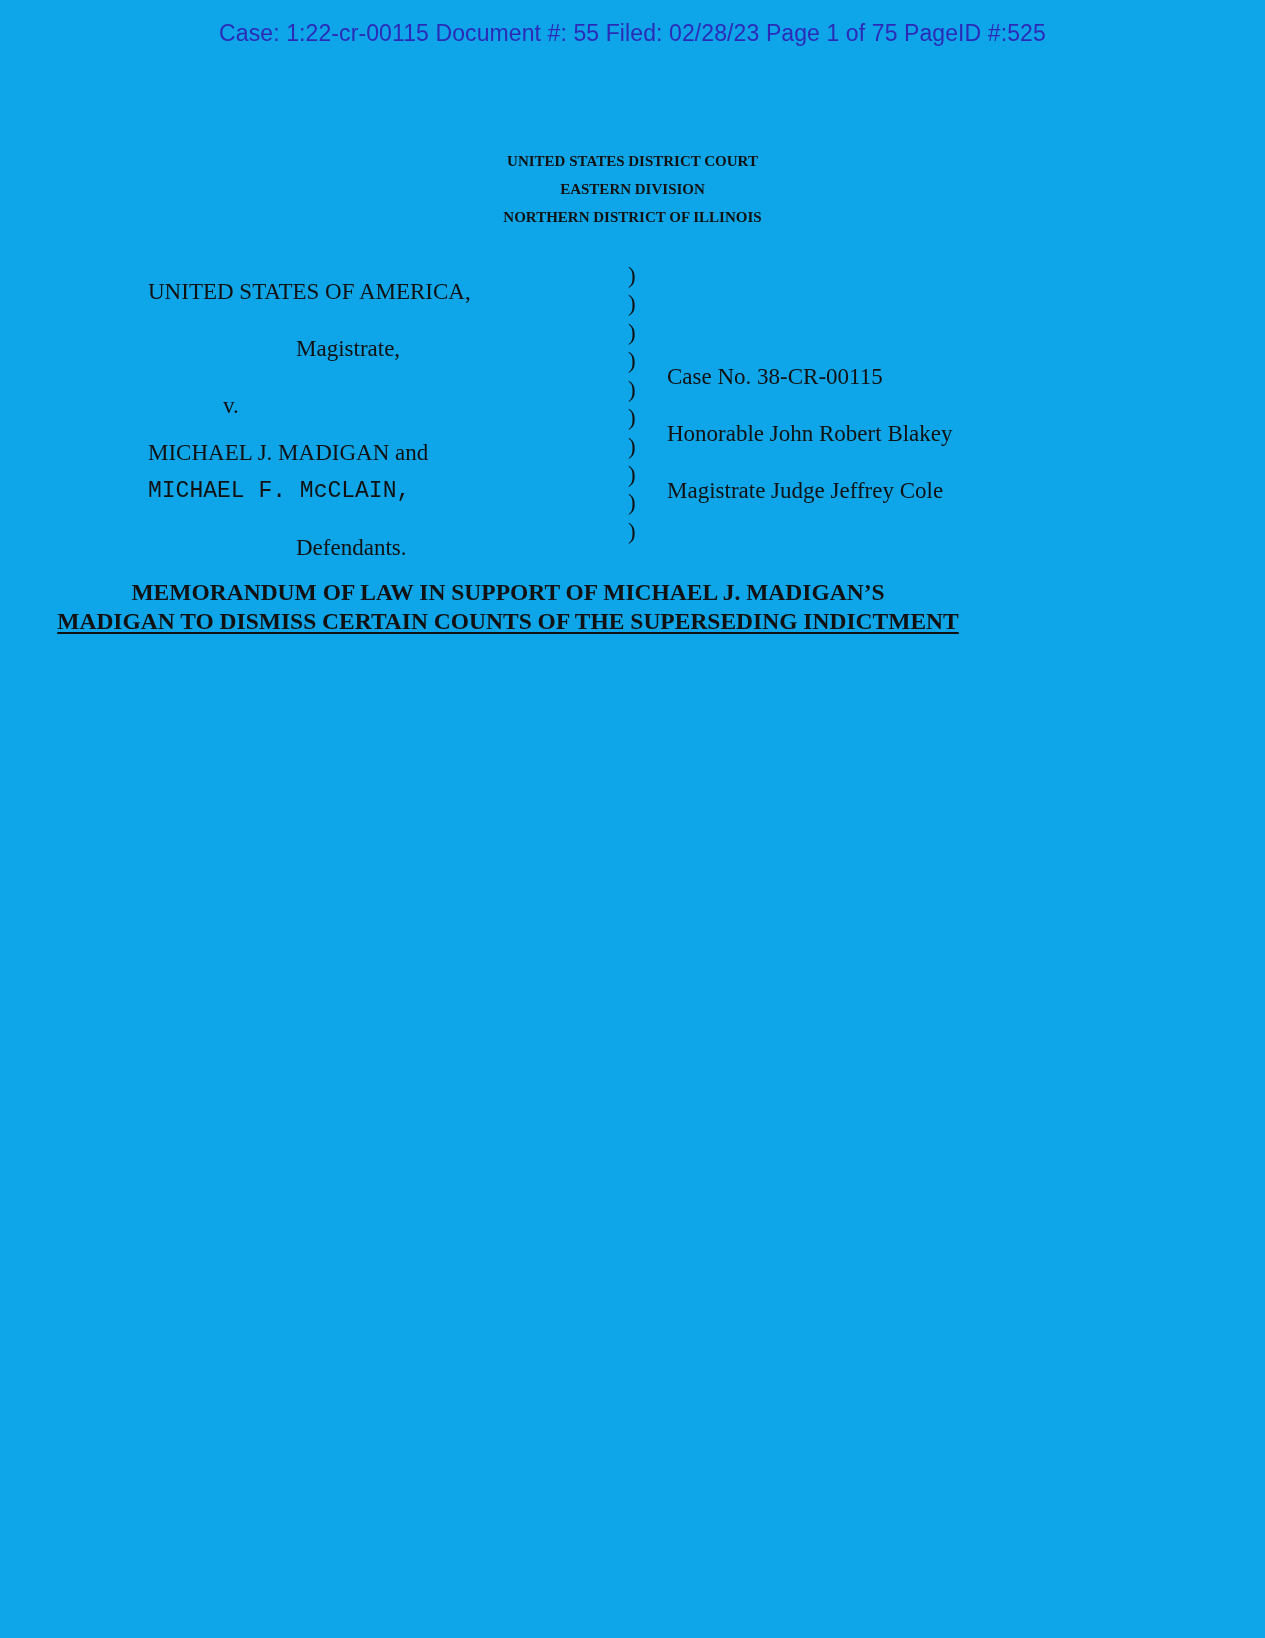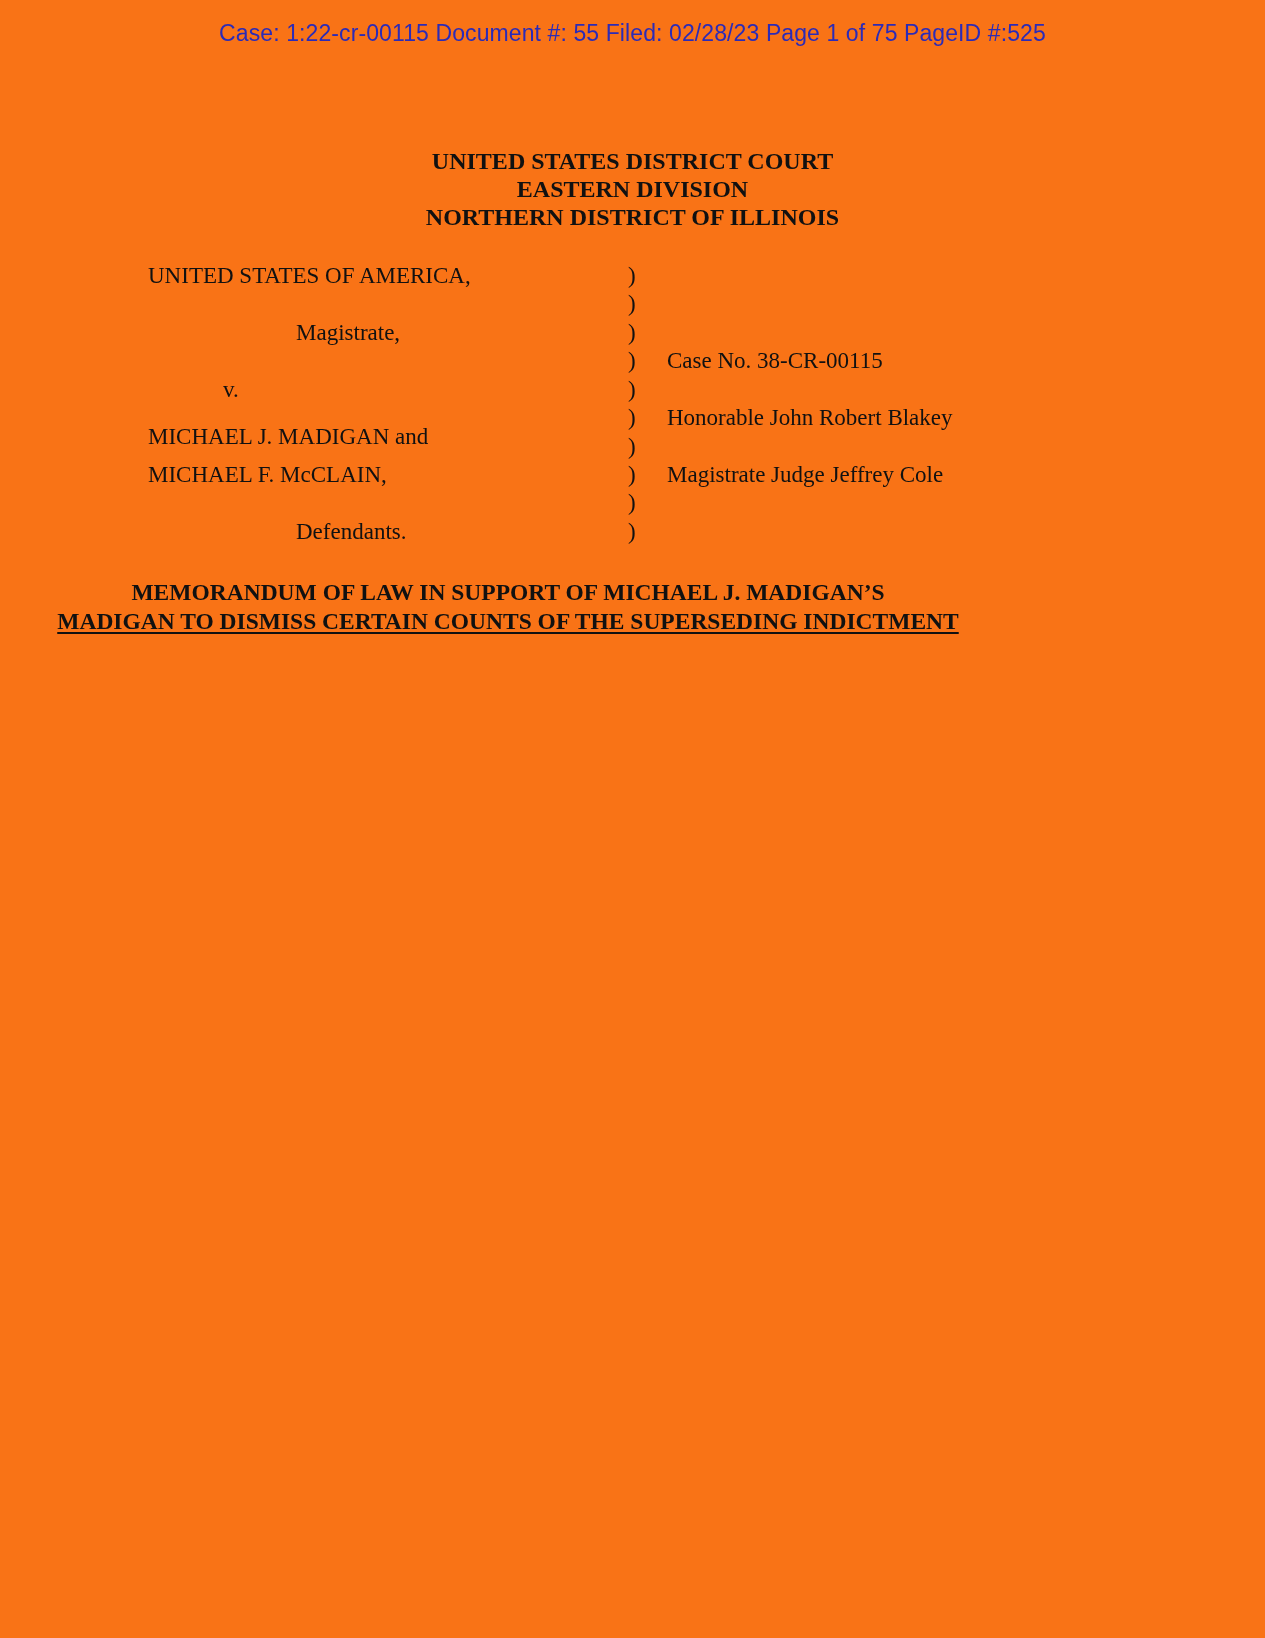--- a/index.html
+++ b/index.html
@@ -1,32 +1,32 @@
 <!DOCTYPE html>
 <html><head>
   <meta charset="utf-8">
   <style>
     html, body { margin: 0; padding: 0; background: #ffffff; }
     body { width: 1265px; height: 1638px; position: relative; overflow: hidden; }
-    .page { position: absolute; left: 0; top: 0; width: 1265px; height: 1638px; background: #f97316; }
+    .page { position: absolute; left: 0; top: 0; width: 1265px; height: 1638px; background: #0ea5e9; }
     .header-stamp {
       position: absolute; top: 20px; left: 0; width: 1265px; text-align: center;
       font-family: "Liberation Sans", sans-serif; font-size: 23px; color: #2b2bb8;
       letter-spacing: 0.1px;
     }
     .court-block {
       position: absolute; top: 147px; left: 0; width: 1265px; text-align: center;
-      font-family: "Liberation Serif", serif; font-weight: bold; font-size: 24px; color: #111;
+      font-family: "Liberation Serif", serif; font-weight: bold; font-size: 15px; color: #111;
       line-height: 28px;
     }
     .court-line { display: block; }
     .caption {
       font-family: "Liberation Serif", serif; font-size: 23px; color: #111;
     }
-    .cap { position: absolute; white-space: nowrap; }
+    .cap { position: absolute; white-space: nowrap; margin-top: 16px; }
     .paren { position: absolute; left: 628px; font-family: "Liberation Serif", serif; font-size: 23px; color: #111; }
     .title-block {
       position: absolute; top: 578px; left: 0; width: 1016px; text-align: center;
       font-family: "Liberation Serif", serif; font-weight: bold; font-size: 23.5px; color: #111;
       line-height: 29px;
     }
     .title-line { display: block; }
     .underlined { text-decoration: underline; text-underline-offset: 3px; }
   </style>
 </head>
@@ -40,21 +40,21 @@
     <span class="court-line">UNITED STATES DISTRICT COURT</span>
     <span class="court-line">EASTERN DIVISION</span>
     <span class="court-line">NORTHERN DISTRICT OF ILLINOIS</span>
   </div>
 
   <div class="caption">
     <span class="cap" style="left:148px; top:263px;">UNITED STATES OF AMERICA,</span>
     <span class="cap" style="left:296px; top:320px;">Magistrate,</span>
     <span class="cap" style="left:223px; top:377px;">v.</span>
     <span class="cap" style="left:148px; top:424px;">MICHAEL J. MADIGAN and</span>
-    <span class="cap" style="left:148px; top:462px;">MICHAEL F. McCLAIN,</span>
+    <span class="cap" style="left:148px; top:462px;font-family:Liberation Mono, monospace;">MICHAEL F. McCLAIN,</span>
     <span class="cap" style="left:296px; top:519px;">Defendants.</span>
 
     <span class="paren" style="top:263px;">)</span>
     <span class="paren" style="top:291px;">)</span>
     <span class="paren" style="top:320px;">)</span>
     <span class="paren" style="top:348px;">)</span>
     <span class="paren" style="top:377px;">)</span>
     <span class="paren" style="top:405px;">)</span>
     <span class="paren" style="top:434px;">)</span>
     <span class="paren" style="top:462px;">)</span>

